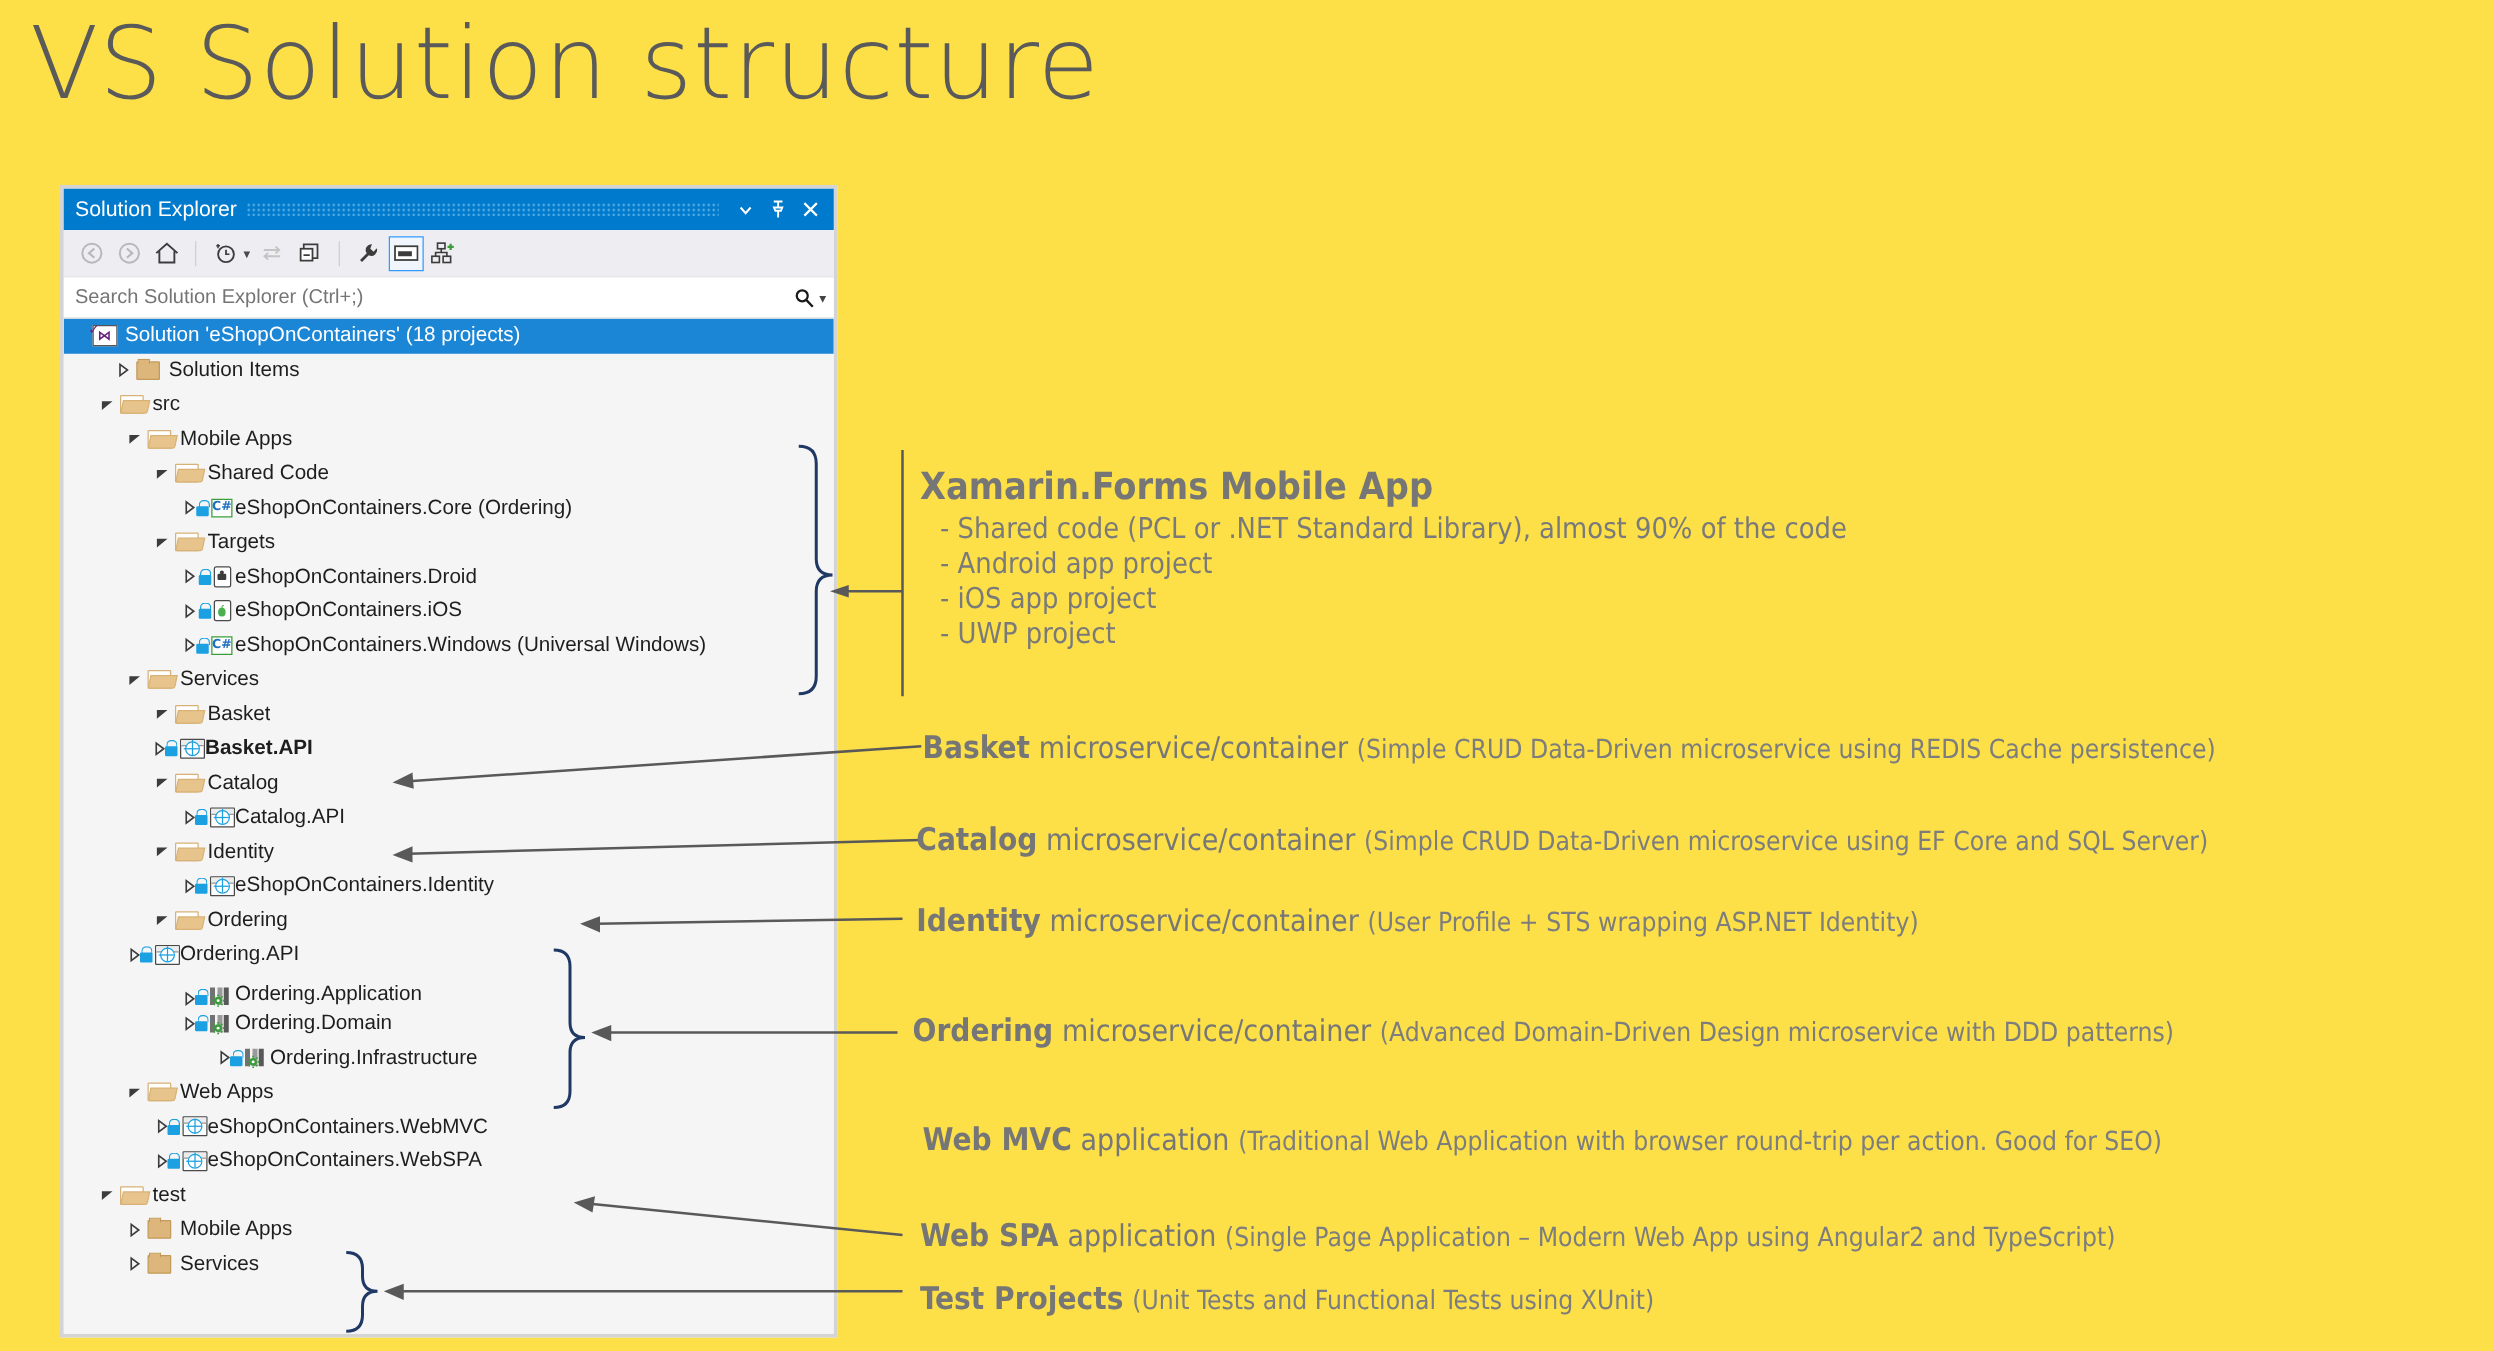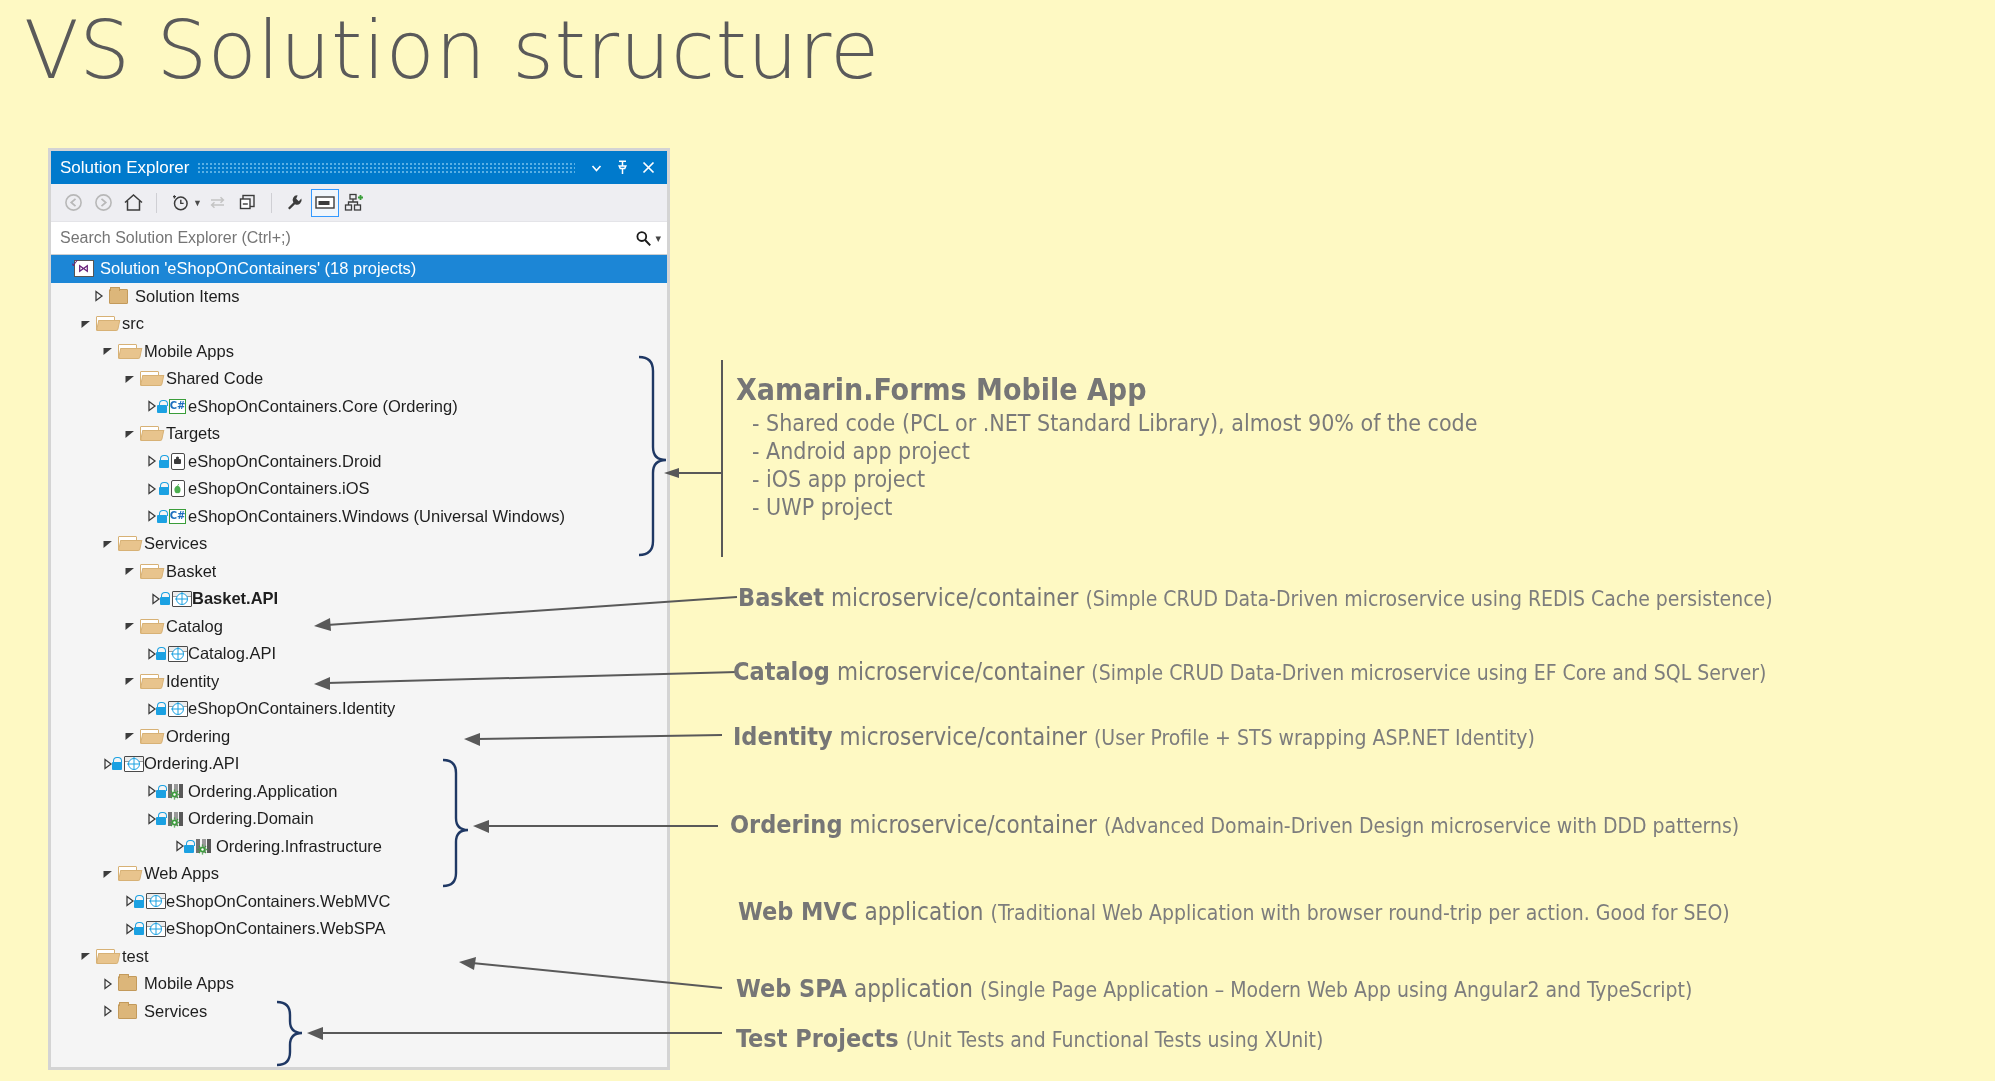--- a/index.html
+++ b/index.html
@@ -2,21 +2,21 @@
 <html><head>
 <meta charset="utf-8">
 <style>
   * { box-sizing: border-box; margin: 0; padding: 0; }
   html, body {
     width: 1995px; height: 1081px;
     background: #000;
     font-family: "Liberation Sans", sans-serif;
     overflow: hidden;
   }
-  #stage { position: relative; width: 1995px; height: 1081px; background: #fef9c3; }
+  #stage { position: relative; width: 1995px; height: 1081px; background: #fde047; }
 
   
   .slide-title {
     position: absolute; left: 24px; top: 4px;
     font-size: 80px; font-weight: 300; letter-spacing: 0.5px;
     color: #5a5a5a;
     font-family: "DejaVu Sans", sans-serif;
     white-space: nowrap;
   }
 
@@ -427,21 +427,21 @@
           <span class="expander">
             <svg width="12" height="10" viewBox="0 0 12 10">
               <path d="M1.5 2 L10 2 L1.5 9 Z" fill="currentColor"></path>
             </svg>
           </span>
           <span class="ico">
             <span class="folder-open"></span>
           </span>
           <span class="label">Basket</span>
         </div>
-        <div class="node" style="padding-left: 96px;">
+        <div class="node" style="padding-left: 48px; margin-left: 20px;">
           <span class="expander">
             <svg width="10" height="12" viewBox="0 0 10 12">
               <path d="M2 1.5 L8 6 L2 10.5 Z" fill="none" stroke="currentColor" stroke-width="1.3"></path>
             </svg>
           </span>
           <span class="ico">
             <span class="proj">
               <span class="lock"></span>
               <span class="badge-web">
                 <span class="globe"></span>
@@ -524,21 +524,21 @@
           <span class="ico">
             <span class="proj">
               <span class="lock"></span>
               <span class="badge-web">
                 <span class="globe"></span>
               </span>
             </span>
           </span>
           <span class="label">Ordering.API</span>
         </div>
-        <div class="node" style="padding-left: 92px;">
+        <div class="node" style="padding-left: 92px; align-items: flex-end;">
           <span class="expander">
             <svg width="10" height="12" viewBox="0 0 10 12">
               <path d="M2 1.5 L8 6 L2 10.5 Z" fill="none" stroke="currentColor" stroke-width="1.3"></path>
             </svg>
           </span>
           <span class="ico">
             <span class="proj">
               <span class="lock"></span>
               <span class="badge-lib">
                 <span class="bar"></span>

